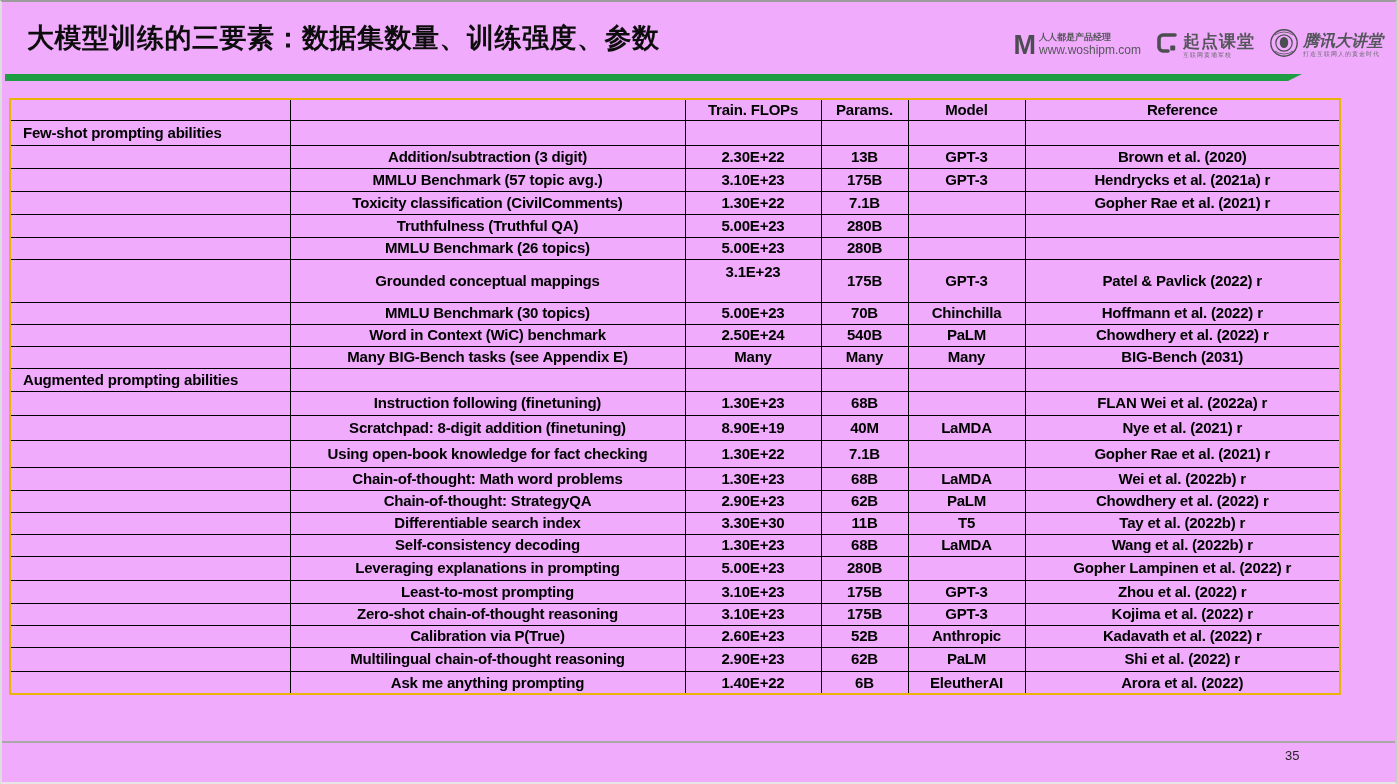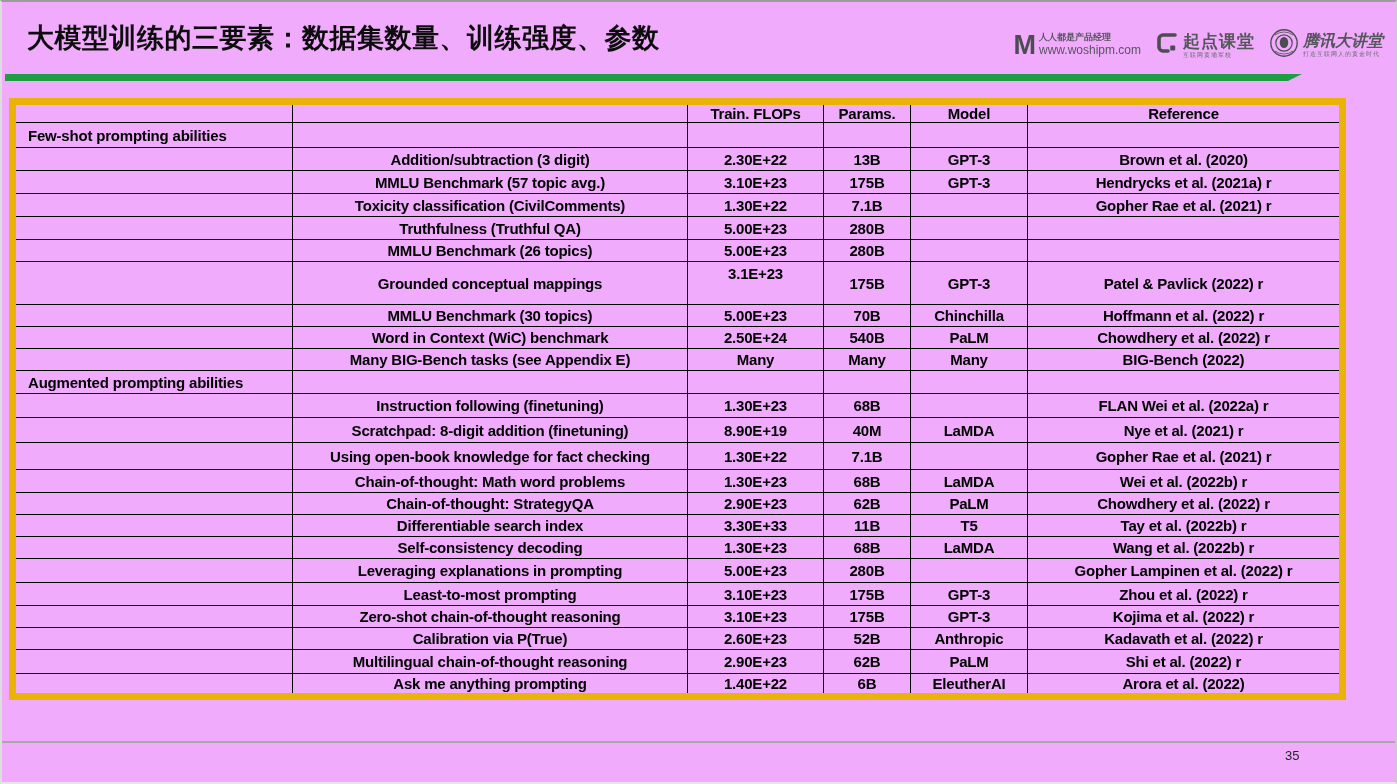--- a/index.html
+++ b/index.html
@@ -74,21 +74,21 @@
     font-weight: 700;
     letter-spacing: -0.2px;
     color: #000000;
     text-align: center;
     vertical-align: middle;
     padding: 0 4px;
     line-height: 1.15;
     overflow: hidden;
     white-space: nowrap;
   }
-  table.abilities { border: 7px solid #eab308; }
+  table.abilities { border: 2px solid #eab308; }
   table.abilities td.cat {
     text-align: left;
     padding-left: 12px;
   }
   table.abilities td.flops-top { vertical-align: top; padding-top: 3px; }
 
   
   .footer-line {
     position: absolute;
     left: 0; top: 739px;
@@ -239,21 +239,21 @@
           <td>540B</td>
           <td>PaLM</td>
           <td>Chowdhery et al. (2022) r</td>
         </tr>
         <tr style="height: 22px;">
           <td class="cat"></td>
           <td>Many BIG-Bench tasks (see Appendix E)</td>
           <td>Many</td>
           <td>Many</td>
           <td>Many</td>
-          <td>BIG-Bench (2022)</td>
+          <td>BIG-Bench (2031)</td>
         </tr>
         <tr style="height: 23px;">
           <td class="cat">Augmented prompting abilities</td>
           <td></td>
           <td></td>
           <td></td>
           <td></td>
           <td></td>
         </tr>
         <tr style="height: 24px;">
@@ -292,21 +292,21 @@
           <td class="cat"></td>
           <td>Chain-of-thought: StrategyQA</td>
           <td>2.90E+23</td>
           <td>62B</td>
           <td>PaLM</td>
           <td>Chowdhery et al. (2022) r</td>
         </tr>
         <tr style="height: 22px;">
           <td class="cat"></td>
           <td>Differentiable search index</td>
-          <td>3.30E+33</td>
+          <td>3.30E+30</td>
           <td>11B</td>
           <td>T5</td>
           <td>Tay et al. (2022b) r</td>
         </tr>
         <tr style="height: 22px;">
           <td class="cat"></td>
           <td>Self-consistency decoding</td>
           <td>1.30E+23</td>
           <td>68B</td>
           <td>LaMDA</td>

